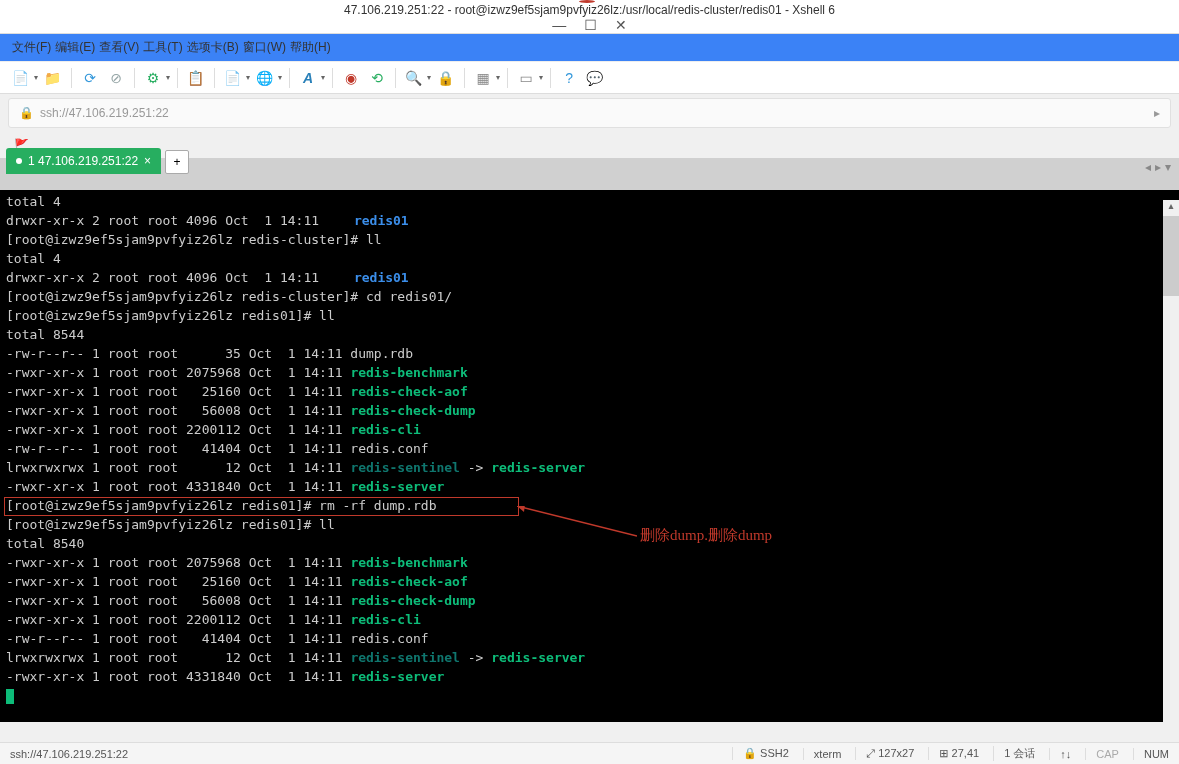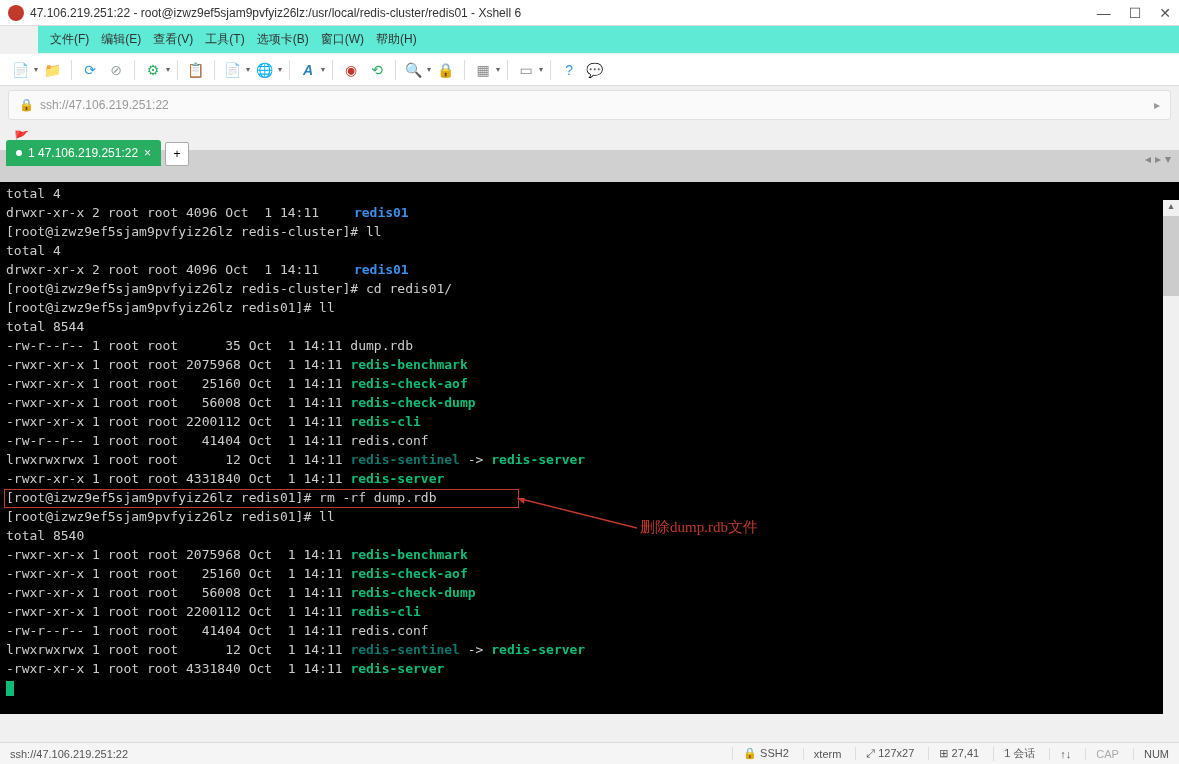--- a/index.html
+++ b/index.html
@@ -1,24 +1,24 @@
 <!DOCTYPE html>
 <html><head>
 <meta charset="utf-8">
 <style>
 * { margin: 0; padding: 0; box-sizing: border-box; }
 body { font-family: "Microsoft YaHei", Arial, sans-serif; font-size: 12px; background: #f0f0f0; width: 1179px; height: 764px; overflow: hidden; position: relative; }
 
-.titlebar { height: 26px; background: #fff; display: flex; align-items: center; padding: 0 8px; border-bottom: 1px solid #ddd; }
+.titlebar { height: 34px; background: #fff; display: flex; align-items: center; padding: 0 8px; border-bottom: 1px solid #ddd; flex-direction: column; }
 .titlebar .icon { width: 16px; height: 16px; background: #c0392b; border-radius: 50%; margin-right: 6px; }
 .titlebar .title { flex: 1; color: #333; }
 .titlebar .winbtns { display: flex; gap: 18px; color: #555; font-size: 14px; }
 .titlebar .winbtns span { cursor: pointer; }
 
-.menubar { height: 28px; background: #5eead4; display: flex; align-items: center; padding: 0 12px; gap: 12px; border-bottom: 1px solid #eee; margin-left: 38px; }
+.menubar { height: 28px; background: #3b82f6; display: flex; align-items: center; padding: 0 12px; gap: 4px; border-bottom: 1px solid #eee; }
 .menubar span { color: #333; cursor: pointer; }
 
 .toolbar { height: 32px; background: #fff; display: flex; align-items: center; padding: 0 10px; gap: 4px; border-bottom: 1px solid #ddd; }
 .toolbar .tbtn { width: 22px; height: 22px; display: flex; align-items: center; justify-content: center; border-radius: 2px; cursor: pointer; font-size: 14px; }
 .toolbar .sep { width: 1px; height: 20px; background: #ddd; margin: 0 3px; }
 .toolbar .drop { font-size: 8px; color: #666; margin-left: -2px; }
 
 .addressbar { height: 30px; background: #fafafa; display: flex; align-items: center; padding: 0 10px; margin: 4px 8px; border: 1px solid #e0e0e0; border-radius: 3px; }
 .addressbar .lock { color: #f0ad4e; margin-right: 6px; }
 .addressbar .url { color: #999; flex: 1; }
@@ -167,21 +167,21 @@
 <div class="line"><span>-rw-r--r-- 1 root root   41404 Oct  1 14:11 redis.conf</span></div>
 <div class="line"><span>lrwxrwxrwx 1 root root      12 Oct  1 14:11 </span><span class="cyan">redis-sentinel</span><span> -&gt; </span><span class="green">redis-server</span></div>
 <div class="line"><span>-rwxr-xr-x 1 root root 4331840 Oct  1 14:11 </span><span class="green">redis-server</span></div>
 <div class="line"><span class="cursor"></span></div>
 
 <div class="highlight-box"></div>
 <svg class="arrow-line">
       <line x1="0" y1="0" x2="120" y2="30" stroke="#c0392b" stroke-width="1.5"></line>
       <polygon points="0,0 8,-2 7,6" fill="#c0392b"></polygon>
     </svg>
-<div class="annotation">删除dump.rdb文件</div>
+<div class="annotation">删除dump.删除dump</div>
 </div>
 
 <div class="scrollbar">
   <div class="arrow-up">▴</div>
   <div class="thumb" style="top:16px"></div>
 </div>
 
 <div class="statusbar">
   <span class="left">ssh://47.106.219.251:22</span>
   <span class="item"><span class="ssh-icon">🔒</span> <span>SSH2</span></span>

